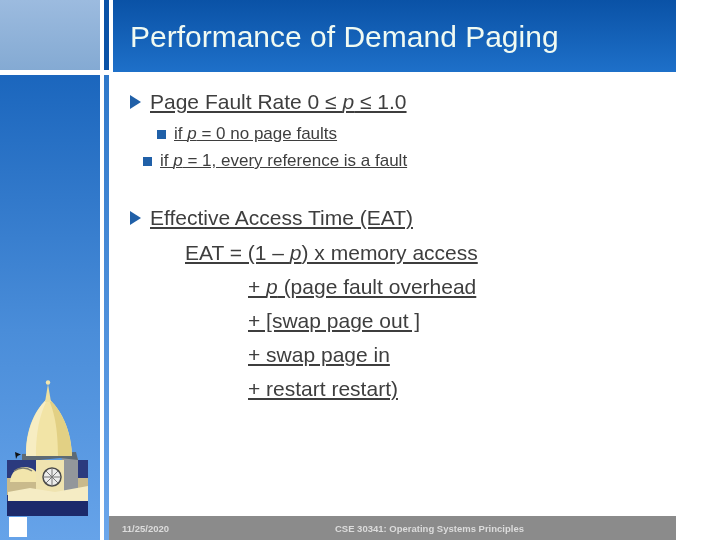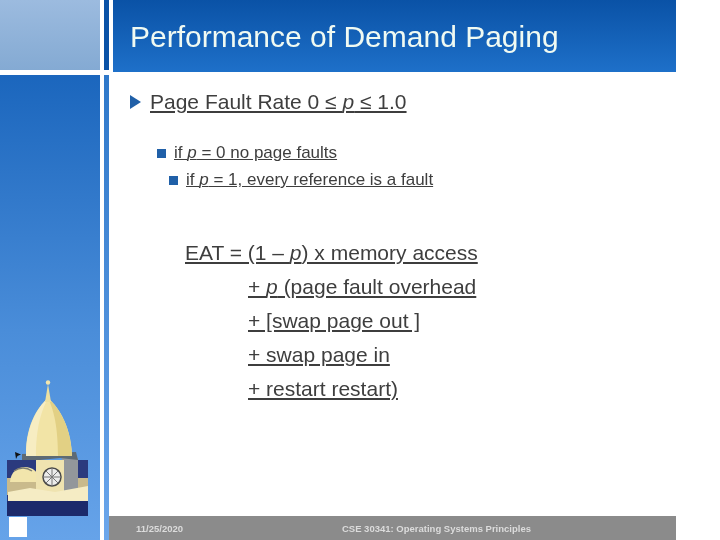--- a/index.html
+++ b/index.html
@@ -34,41 +34,41 @@
     position:absolute;left:17px;top:0;height:72px;line-height:74px;
     font-size:30px;color:var(--title-text,#F0FAF2);white-space:nowrap;
   }
   
   .line{
     position:absolute;display:flex;align-items:center;white-space:nowrap;
     color:var(--body-text,#3E3E3E);
     text-decoration:underline;
   }
   .l1{font-size:21px;height:24px;}
-  .l2{font-size:17px;height:20px;margin-top:19px;}
+  .l2{font-size:17px;height:20px;}
   .arrow{
     width:0;height:0;flex:0 0 auto;
     border-left:11px solid var(--bullet-blue,#2060A8);
     border-top:7px solid transparent;border-bottom:7px solid transparent;
     margin-right:9px;
   }
   .square{
     width:9px;height:9px;flex:0 0 auto;
     background:var(--bullet-blue,#2060A8);
     margin-right:8px;margin-top:1px;
   }
   .var{font-style:italic;}
   
   .footer{
     position:absolute;left:109px;top:516px;width:611px;height:24px;
     background:var(--footer-bg,#8B8B8B);
     display:flex;align-items:center;
     color:var(--footer-text,#DCDCDC);font-size:9.5px;font-weight:700;
   }
-  .footer .date{padding-left:27px;}
+  .footer .date{padding-left:13px;}
   .footer .course{flex:1;text-align:center;}
   .footer .page{}
   .dome{position:absolute;left:0;top:370px;}
 </style>
 </head>
 <body>
 
 <div class="slide">
 
   <div class="sidebar-top"></div>
@@ -103,25 +103,29 @@
 
   <div class="line l1" style="top:90px;left:130px">
     <span class="arrow"></span>
     <span><span>Page Fault Rate 0 ≤ </span><span class="var">p</span><span> ≤ 1.0</span></span>
   </div>
 
   <div class="line l2" style="top:124px;left:157px">
     <span class="square"></span>
     <span><span>if </span><span class="var">p</span><span> = 0 no page faults</span></span>
   </div>
-  <div class="line l2" style="top:151px;left:169px">
+  <div class="line l2" style="top:151px;left:143px">
     <span class="square"></span>
     <span><span>if </span><span class="var">p</span><span> = 1, every reference is a fault</span></span>
   </div>
 
+  <div class="line l1" style="top:206px;left:130px">
+    <span class="arrow"></span>
+    <span>Effective Access Time (EAT)</span>
+  </div>
 
   <div class="line l1" style="top:241px;left:185px">
     <span><span>EAT = (1 – </span><span class="var">p</span><span>) x memory access</span></span>
   </div>
   <div class="line l1" style="top:275px;left:248px">
     <span><span>+ </span><span class="var">p</span><span> (page fault overhead</span></span>
   </div>
   <div class="line l1" style="top:309px;left:248px">
     <span>+ [swap page out ]</span>
   </div>

